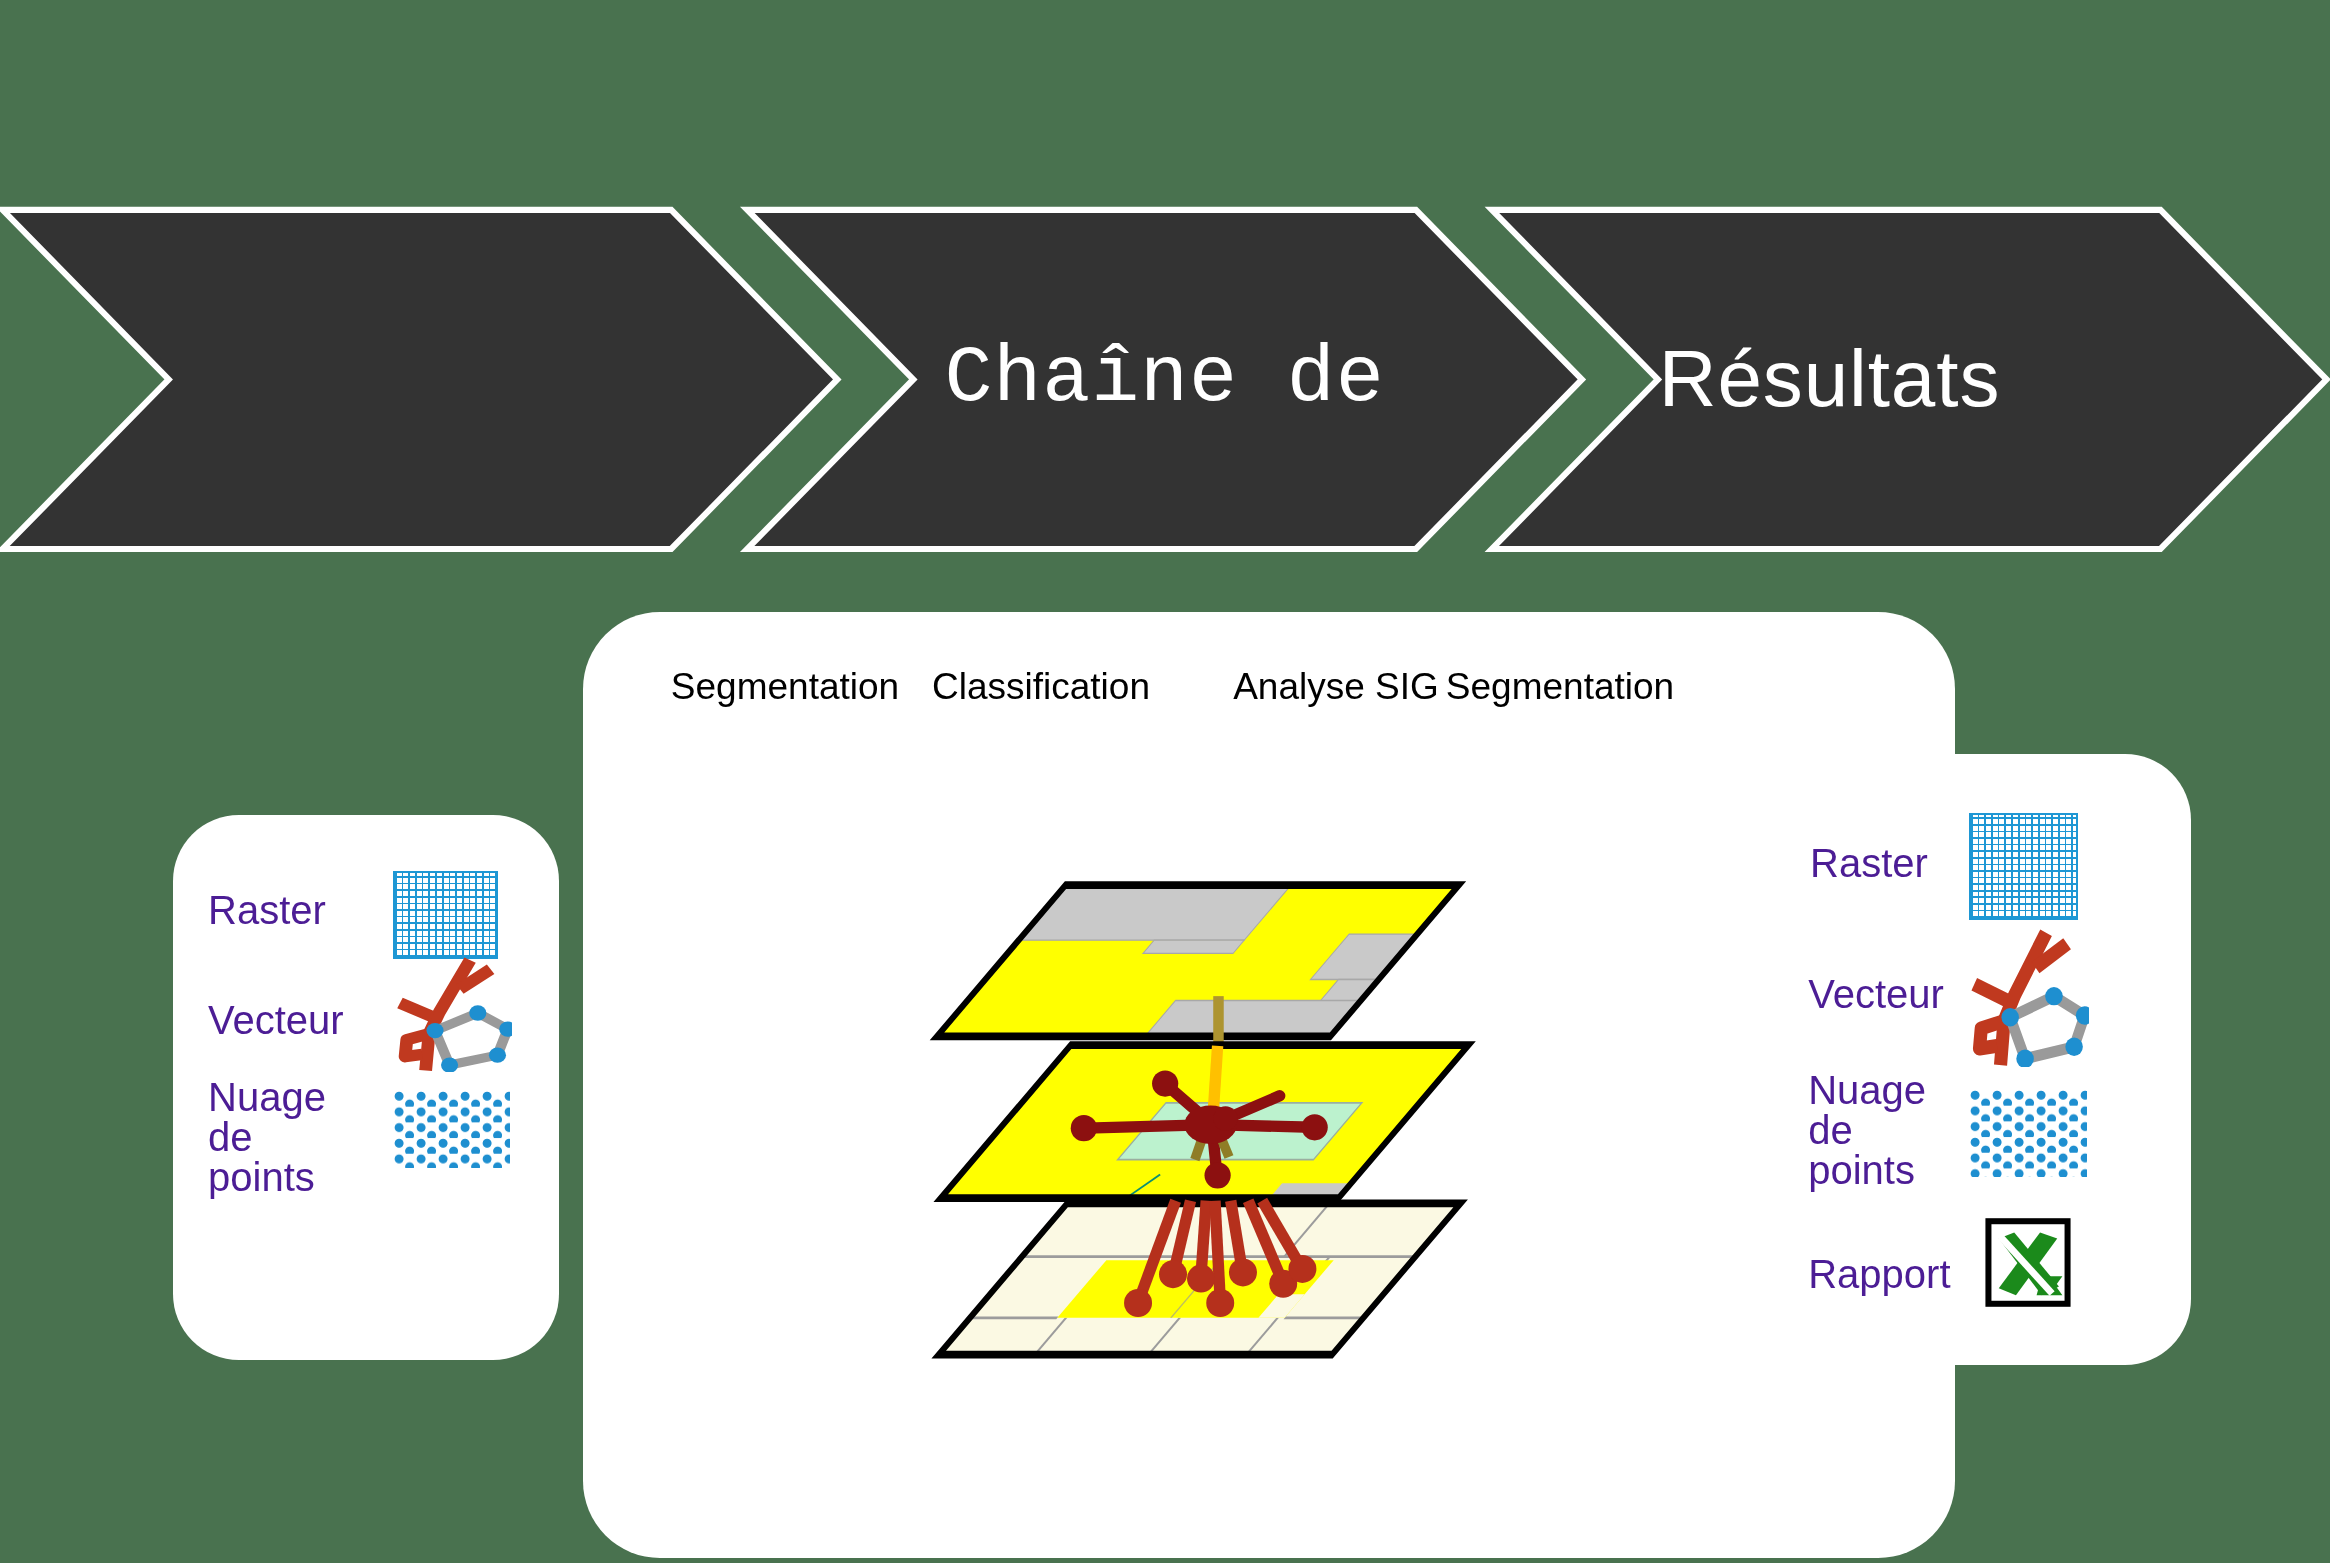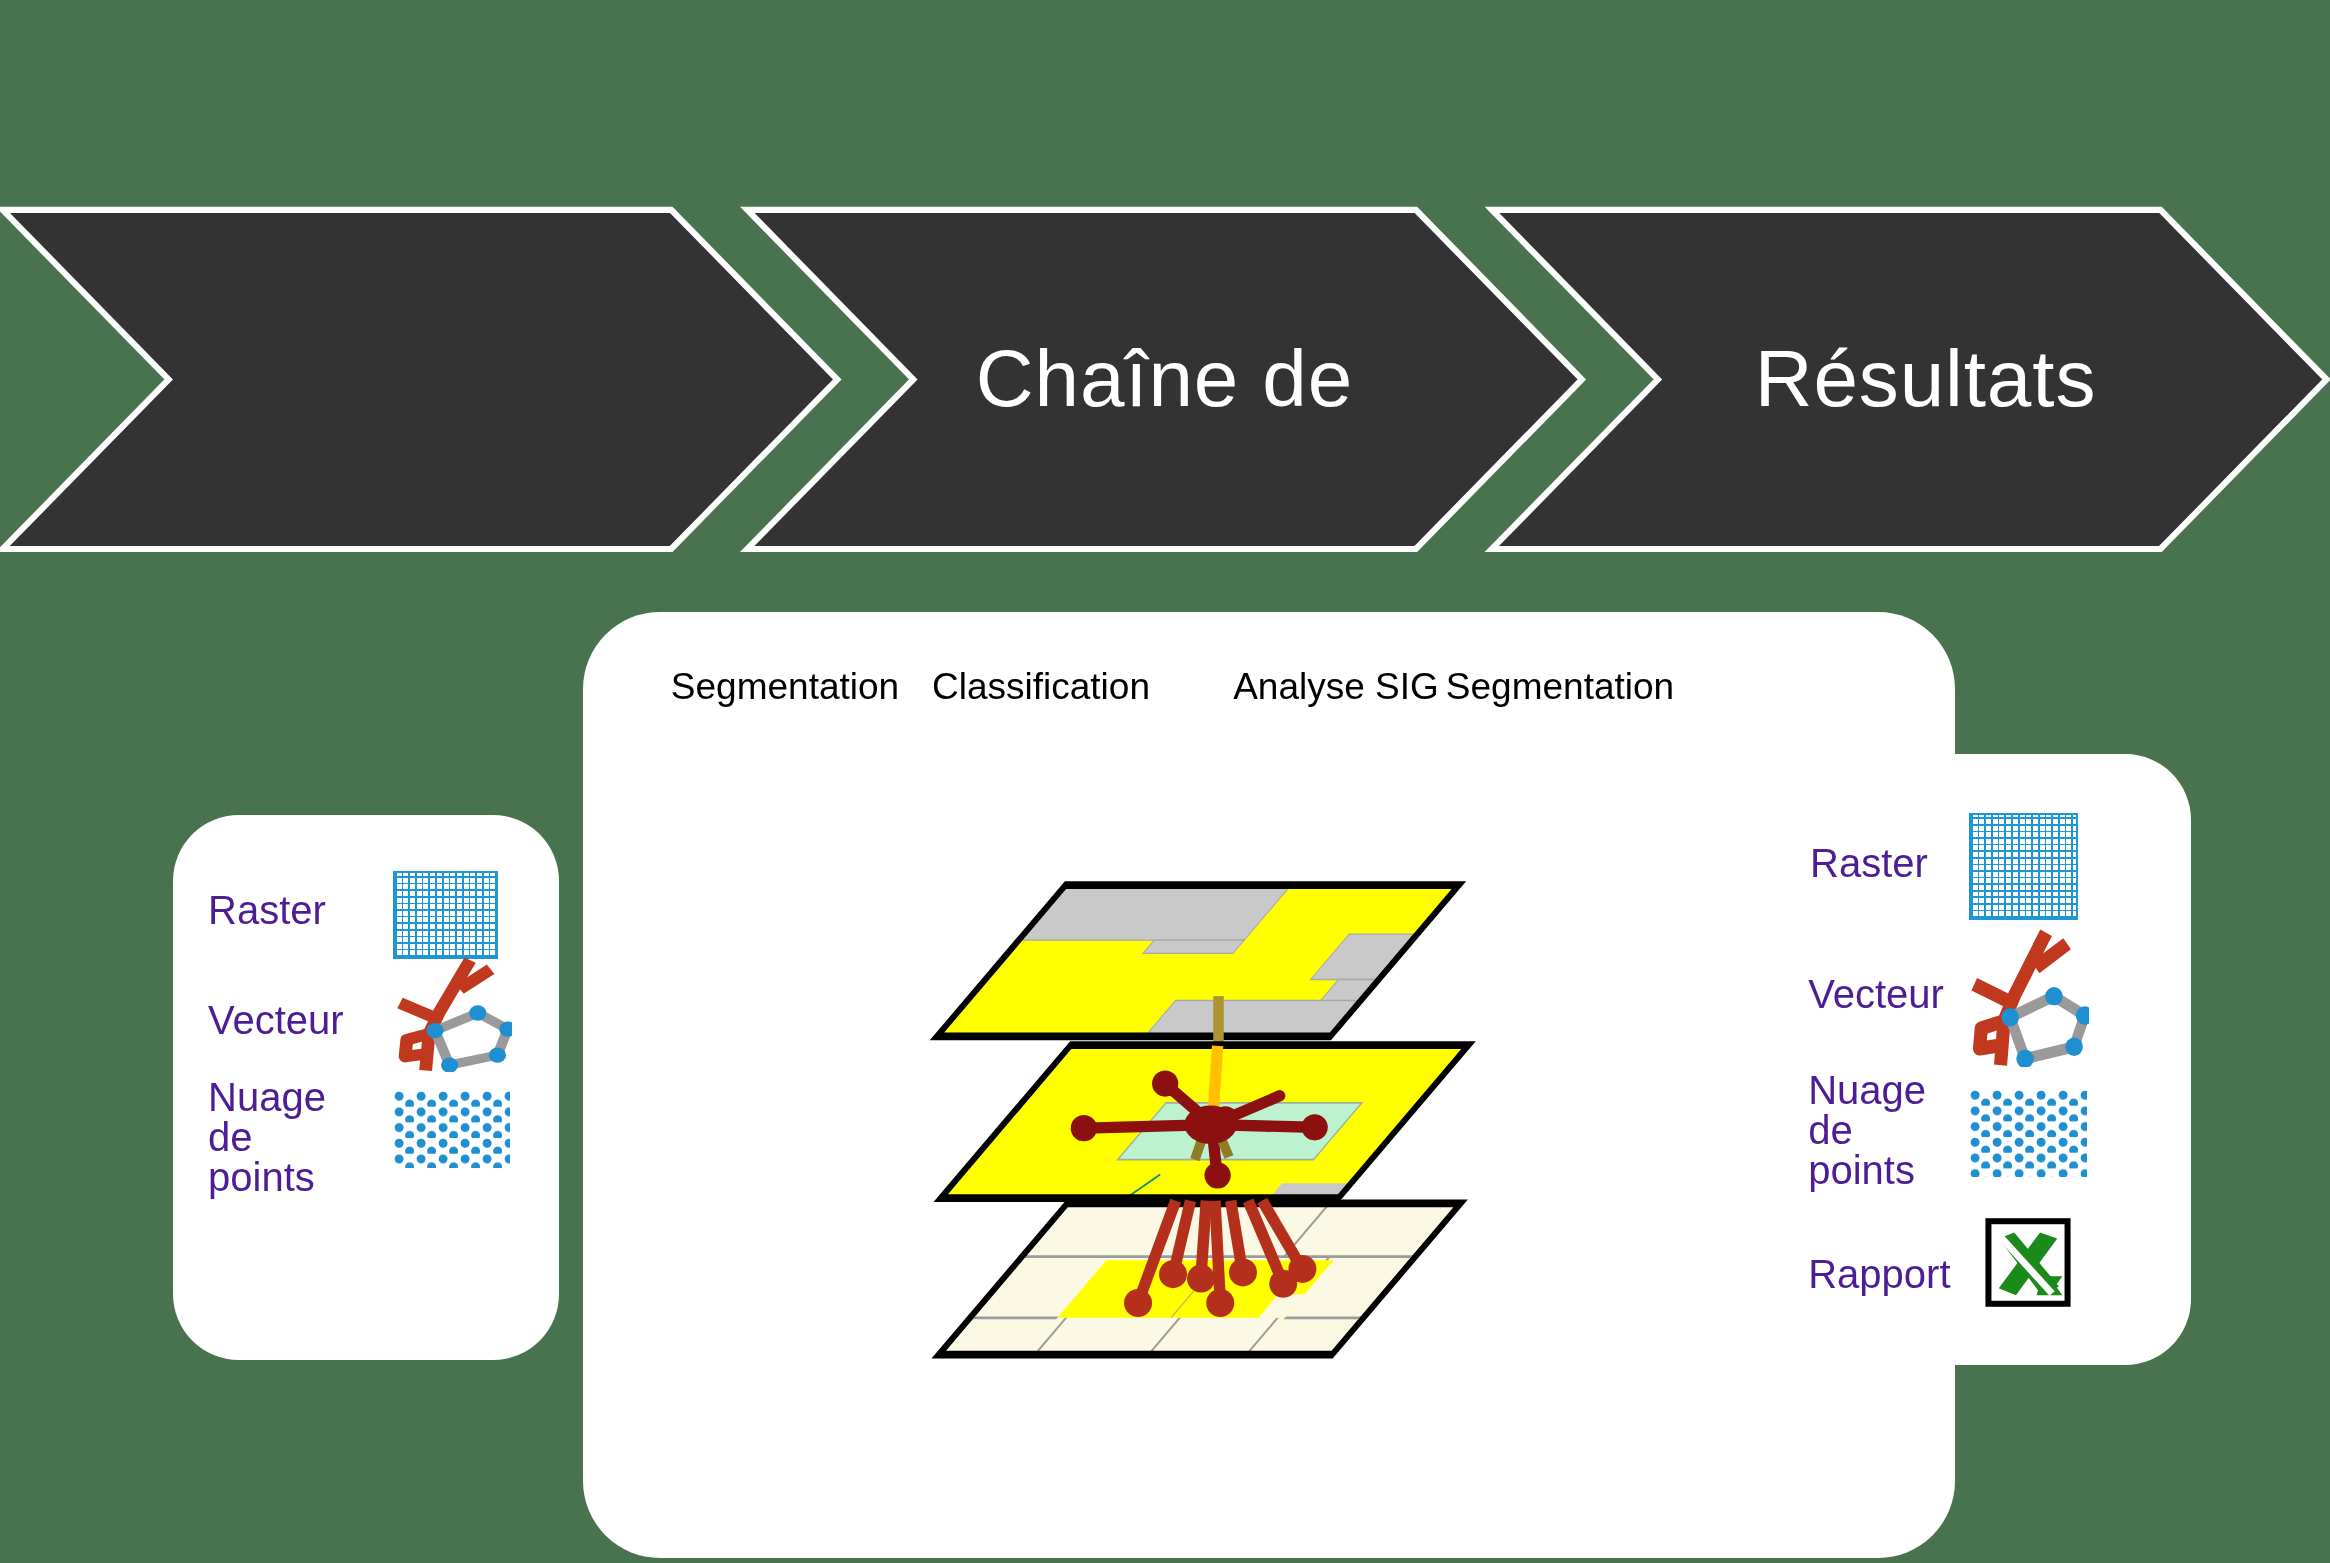--- a/index.html
+++ b/index.html
@@ -44,24 +44,24 @@
 <body>
 
 <div class="stage">
 
   <svg class="chev-svg" width="2330" height="612" viewBox="0 0 2666 700">
     <polygon points="3,240 768,240 958,434 768,628 3,628 193,434" fill="#333333" stroke="#FFFFFF" stroke-width="7"></polygon>
     <polygon points="855,240 1620,240 1810,434 1620,628 855,628 1045,434" fill="#333333" stroke="#FFFFFF" stroke-width="7"></polygon>
     <polygon points="1707,240 2472,240 2662,434 2472,628 1707,628 1897,434" fill="#333333" stroke="#FFFFFF" stroke-width="7"></polygon>
   </svg>
 
-  <div class="chev-text" style="left:815px;">
+  <div class="chev-text" style="left:815px;font-family:Liberation Mono, monospace;">
     <span class="l1">Chaîne de</span>
   </div>
-  <div class="chev-text" style="left:1576px;">
+  <div class="chev-text" style="left:1480px;">
     <span class="l1">Résultats</span>
 
   </div>
 
   <div class="panel main">
     <div class="step-label" style="left:202px;">Segmentation</div>
     <div class="step-label" style="left:458px;">Classification</div>
     <div class="step-label" style="left:753px;text-align:center;">Analyse SIG</div>
     <div class="step-label" style="left:977px;">Segmentation</div>
 

